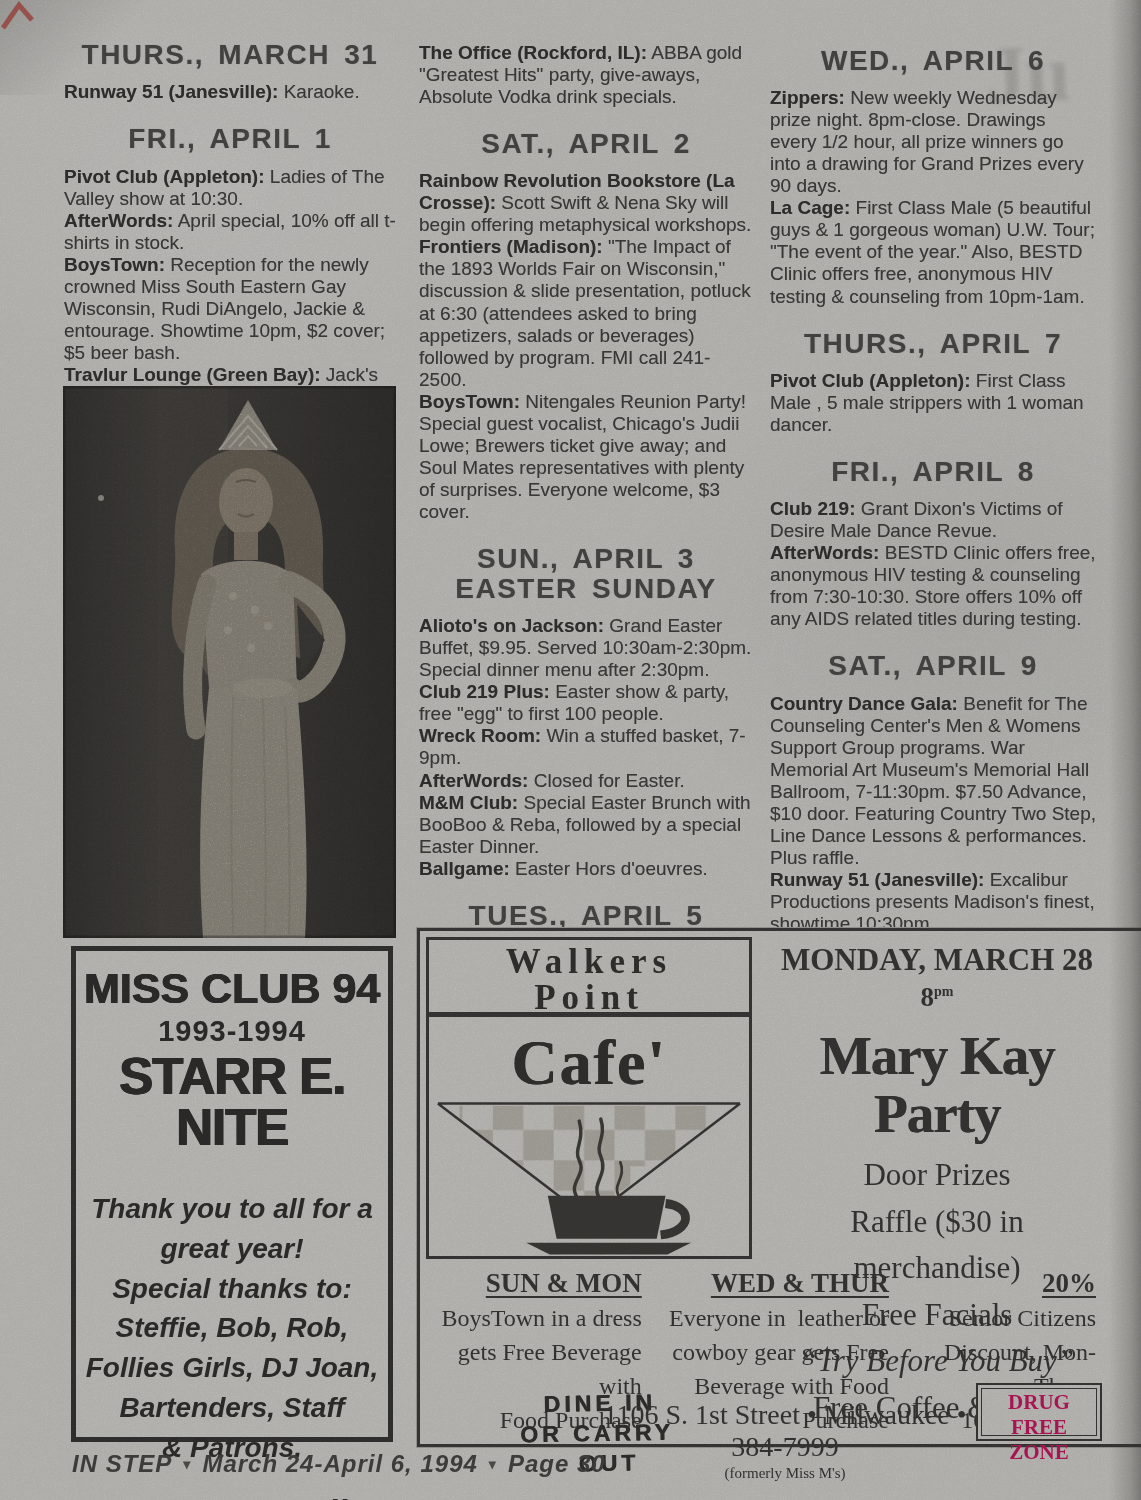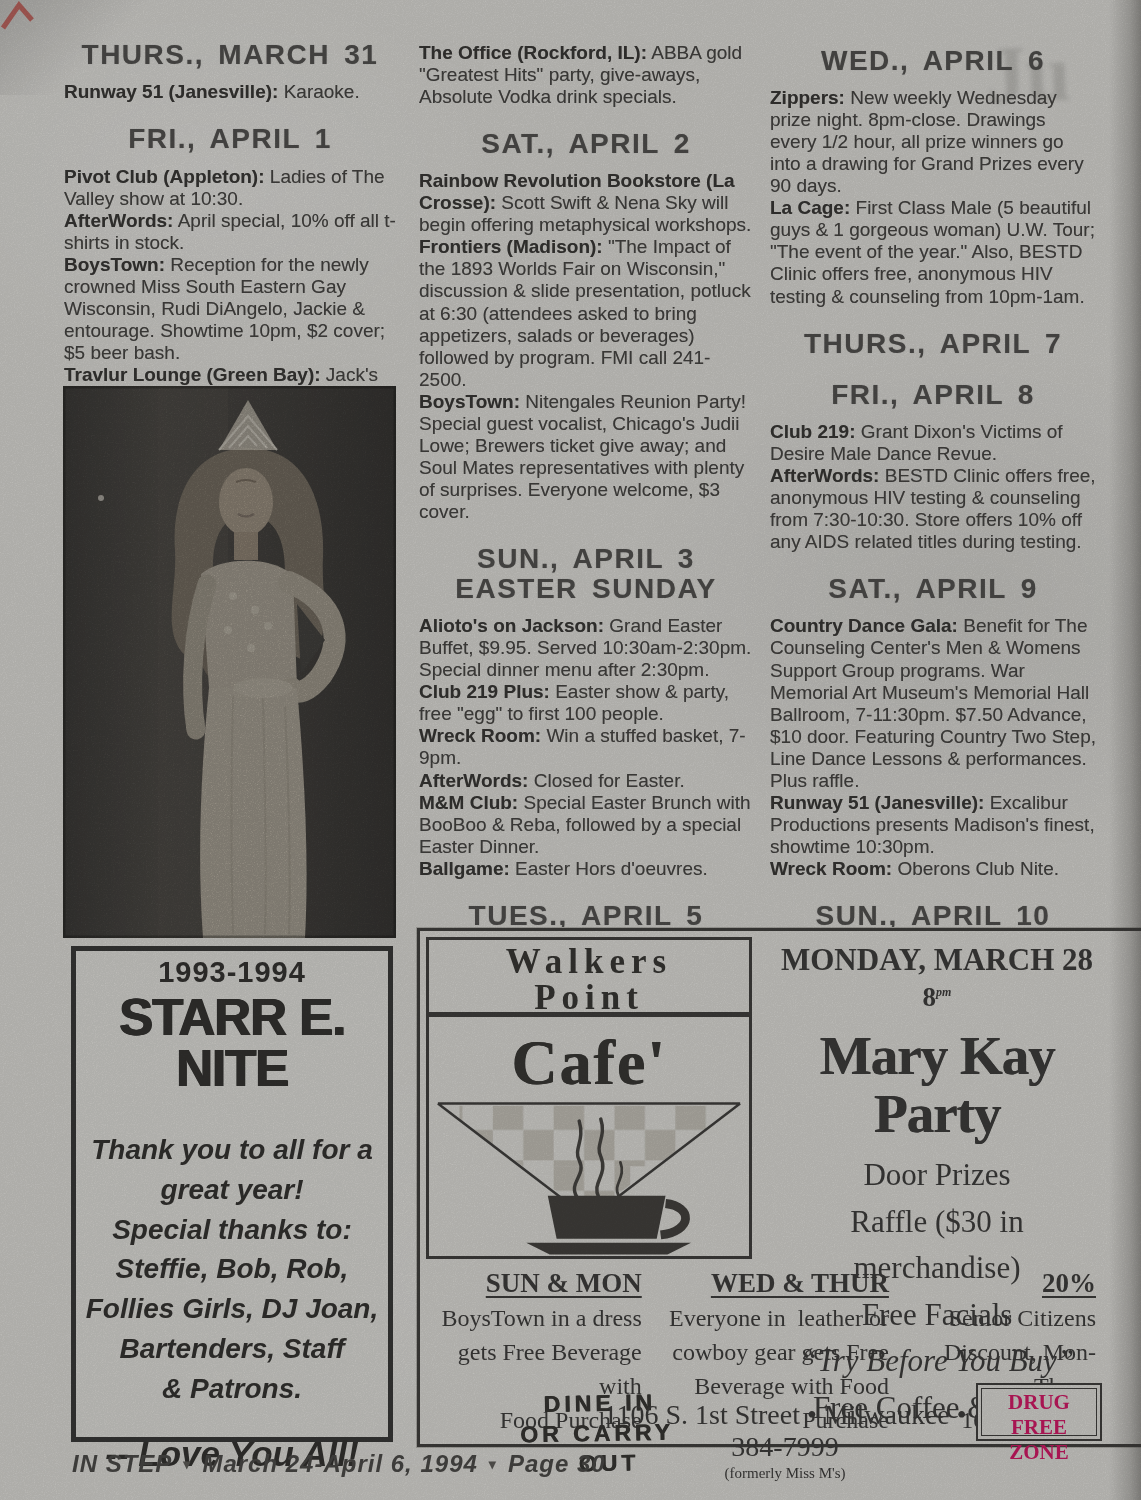--- a/index.html
+++ b/index.html
@@ -50,21 +50,21 @@
       letter-spacing:6px;color:#343330;padding-top:4px;}
   .cafe-box{position:absolute;left:6px;top:84px;width:326px;height:244px;border:3px solid #3b3a38;
       border-top:2px solid #3b3a38;box-sizing:border-box;text-align:center;}
   .cafe-word{font:700 64px/1 "Liberation Serif",serif;color:#343330;margin-top:14px;letter-spacing:2px;
       text-shadow:.6px 0 0 #343330;}
   .cup-svg{display:block;margin:4px auto 0;}
   .mk{position:absolute;left:352px;top:12px;width:330px;text-align:center;
       font-family:"Liberation Serif",serif;color:#393837;}
   .mk-date{font:700 31px/1.1 "Liberation Serif",serif;}
   .mk-time{font:700 27px/1.1 "Liberation Serif",serif;margin-top:6px;}
-  .mk-time sup{font-size:12px;font-style:italic;}
+  .mk-time sup{font-size:14px;}
   .mk-title{font:700 55px/1.05 "Liberation Serif",serif;margin-top:14px;letter-spacing:-1px;
       text-shadow:.6px 0 0 #393837;}
   .mk-lines{margin-top:10px;}
   .mk-line{font:400 31px/1.5 "Liberation Serif",serif;}
   .mk-line.it{font-style:italic;}
   .promo-row{position:absolute;left:8px;top:336px;width:668px;display:flex;
       font-family:"Liberation Serif",serif;color:#393837;text-align:right;}
   .promo-a{width:32%;}.promo-b{width:37%;}.promo-c{width:31%;}
   .promo-head{font:700 27px/1.25 "Liberation Serif",serif;text-decoration:underline;
       text-decoration-thickness:2px;text-underline-offset:4px;}
@@ -128,20 +128,21 @@
       <p class="event"><b>M&amp;M Club:</b><span> Special Easter Brunch with BooBoo &amp; Reba, followed by a special Easter Dinner.</span></p>
       <p class="event"><b>Ballgame:</b><span> Easter Hors d'oeuvres.</span></p>
       <div class="day-heading">TUES., APRIL 5</div>
       <p class="event"><b>The Office (Rockford, IL):</b><span> First Class Male Dancers.</span></p>
     </div>
   <div class="cal-column" id="col3">
       <div class="day-heading">WED., APRIL 6</div>
       <p class="event"><b>Zippers:</b><span> New weekly Wednesday prize night. 8pm-close. Drawings every 1/2 hour, all prize winners go into a drawing for Grand Prizes every 90 days.</span></p>
       <p class="event"><b>La Cage:</b><span> First Class Male (5 beautiful guys &amp; 1 gorgeous woman) U.W. Tour; "The event of the year." Also, BESTD Clinic offers free, anonymous HIV testing &amp; counseling from 10pm-1am.</span></p>
       <div class="day-heading">THURS., APRIL 7</div>
+      <p class="event"><b>Pivot Club (Appleton):</b><span> First Class Male , 5 male strippers with 1 woman dancer.</span></p>
       <div class="day-heading">FRI., APRIL 8</div>
       <p class="event"><b>Club 219:</b><span> Grant Dixon's Victims of Desire Male Dance Revue.</span></p>
       <p class="event"><b>AfterWords:</b><span> BESTD Clinic offers free, anonymous HIV testing &amp; counseling from 7:30-10:30. Store offers 10% off any AIDS related titles during testing.</span></p>
       <div class="day-heading">SAT., APRIL 9</div>
       <p class="event"><b>Country Dance Gala:</b><span> Benefit for The Counseling Center's Men &amp; Womens Support Group programs. War Memorial Art Museum's Memorial Hall Ballroom, 7-11:30pm. $7.50 Advance, $10 door. Featuring Country Two Step, Line Dance Lessons &amp; performances. Plus raffle.</span></p>
       <p class="event"><b>Runway 51 (Janesville):</b><span> Excalibur Productions presents Madison's finest, showtime 10:30pm.</span></p>
       <p class="event"><b>Wreck Room:</b><span> Oberons Club Nite.</span></p>
       <div class="day-heading">SUN., APRIL 10</div>
       <p class="event"><b>M&amp;M Club:</b><span> Encore engagement of the unmatchable Kris Francis.</span></p>
     </div>
@@ -189,20 +190,21 @@
 
       <path d="M146,302 L234,302 C242,392 246,478 242,552 L140,552 C134,470 138,382 146,302 Z" fill="#c8c0b1"></path>
       <path d="M170,310 C168,400 168,480 170,548 M200,310 C202,400 204,478 202,548 M222,320 C226,410 228,480 226,548" stroke="#b3ab9c" stroke-width="2" fill="none" opacity="0.6"></path>
       <ellipse cx="200" cy="302" rx="30" ry="10" fill="#cfc7b8"></ellipse>
       <rect width="333" height="552" filter="url(#pnoise)" opacity="0.28"></rect>
       <rect x="1" y="1" width="331" height="550" fill="none" stroke="rgba(20,20,18,0.35)" stroke-width="3"></rect>
     </svg>
   </div>
 
   <div class="mc-ad">
+    <div class="mc-title">MISS CLUB 94</div>
     <div class="mc-years">1993-1994</div>
     <div class="mc-name">STARR E. NITE</div>
     <div class="mc-msg" id="mc-msg">Thank you to all for a<br>great year!<br>Special thanks to:<br>Steffie, Bob, Rob,<br>Follies Girls, DJ Joan,<br>Bartenders, Staff<br>&amp; Patrons.</div>
     <div class="mc-signoff">-- Love You All!</div>
   </div>
 
   <div class="cafe-ad">
     <div class="wp-box">
       <div>Walkers</div>
       <div>Point</div>

